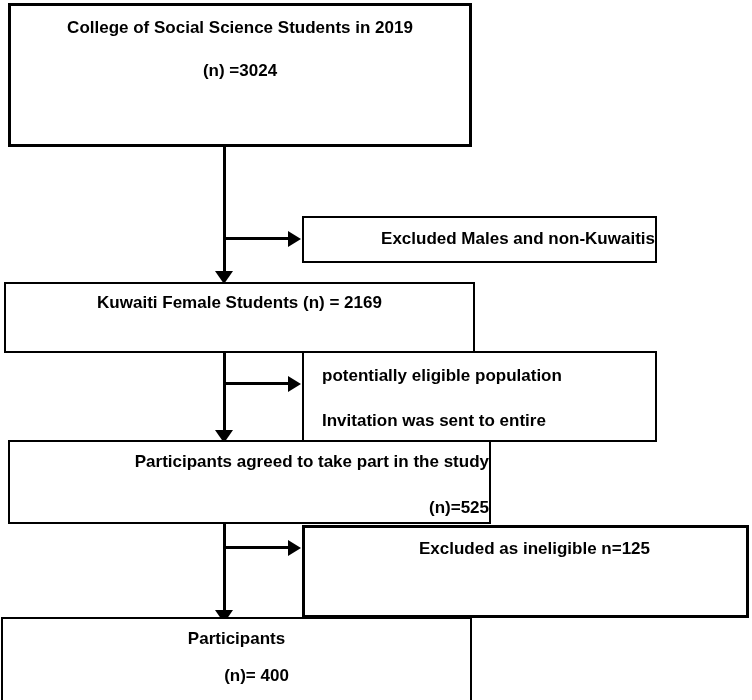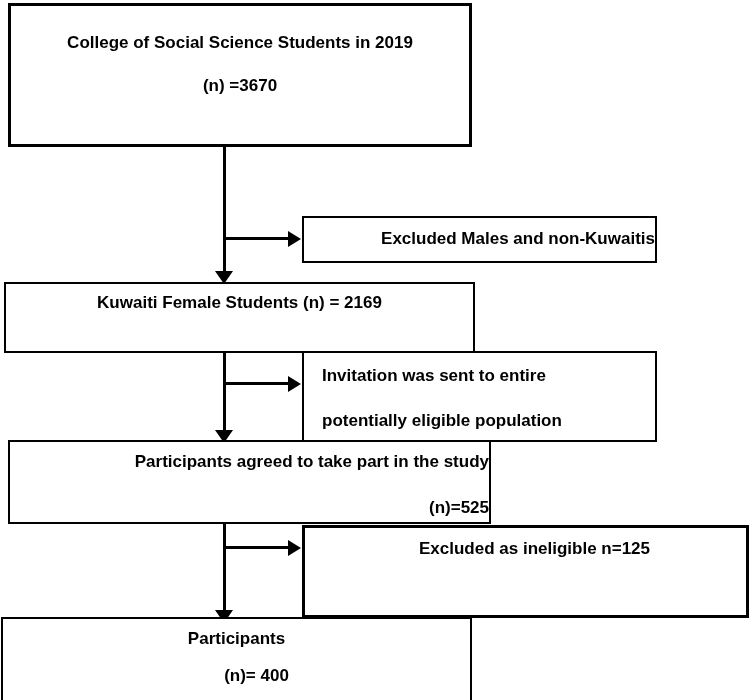--- a/index.html
+++ b/index.html
@@ -33,21 +33,21 @@
   .box .line {
     display: block;
     white-space: nowrap;
   }
   
   #box-root {
     left: 8px;
     top: 3px;
     width: 464px;
     height: 144px;
-    padding-top: 26px;
+    padding-top: 11px;
     text-align: center;
   }
   #box-root .line { margin-bottom: 22px; }
   #box-root .line:last-child { margin-bottom: 0; }
 
   
   #box-excluded-males {
     left: 302px;
     top: 216px;
     width: 355px;
@@ -164,34 +164,34 @@
   <div class="arrow-right" style="left:288px; top:376px;"></div>
 
   <div class="v-line" style="left:223px; top:523px; height:92px;"></div>
   <div class="arrow-down" style="left:215px; top:610px;"></div>
 
   <div class="h-line" style="left:226px; top:546px; width:63px;"></div>
   <div class="arrow-right" style="left:288px; top:540px;"></div>
 
   <div class="box" id="box-root">
     <span class="line">College of Social Science Students in 2019</span>
-    <span class="line">(n) =3670</span>
+    <span class="line">(n) =3024</span>
   </div>
 
   <div class="box thin" id="box-excluded-males">
     <span class="line">Excluded Males and non-Kuwaitis</span>
   </div>
 
   <div class="box thin" id="box-kuwaiti-females">
     <span class="line">Kuwaiti Female Students (n) = 2169</span>
   </div>
 
   <div class="box thin" id="box-invitation">
+    <span class="line">potentially eligible population</span>
     <span class="line">Invitation was sent to entire</span>
-    <span class="line">potentially eligible population</span>
   </div>
 
   <div class="box thin" id="box-agreed">
     <span class="line">Participants agreed to take part in the study</span>
     <span class="line">(n)=525</span>
   </div>
 
   <div class="box" id="box-excluded-ineligible">
     <span class="line">Excluded as ineligible n=125</span>
   </div>

